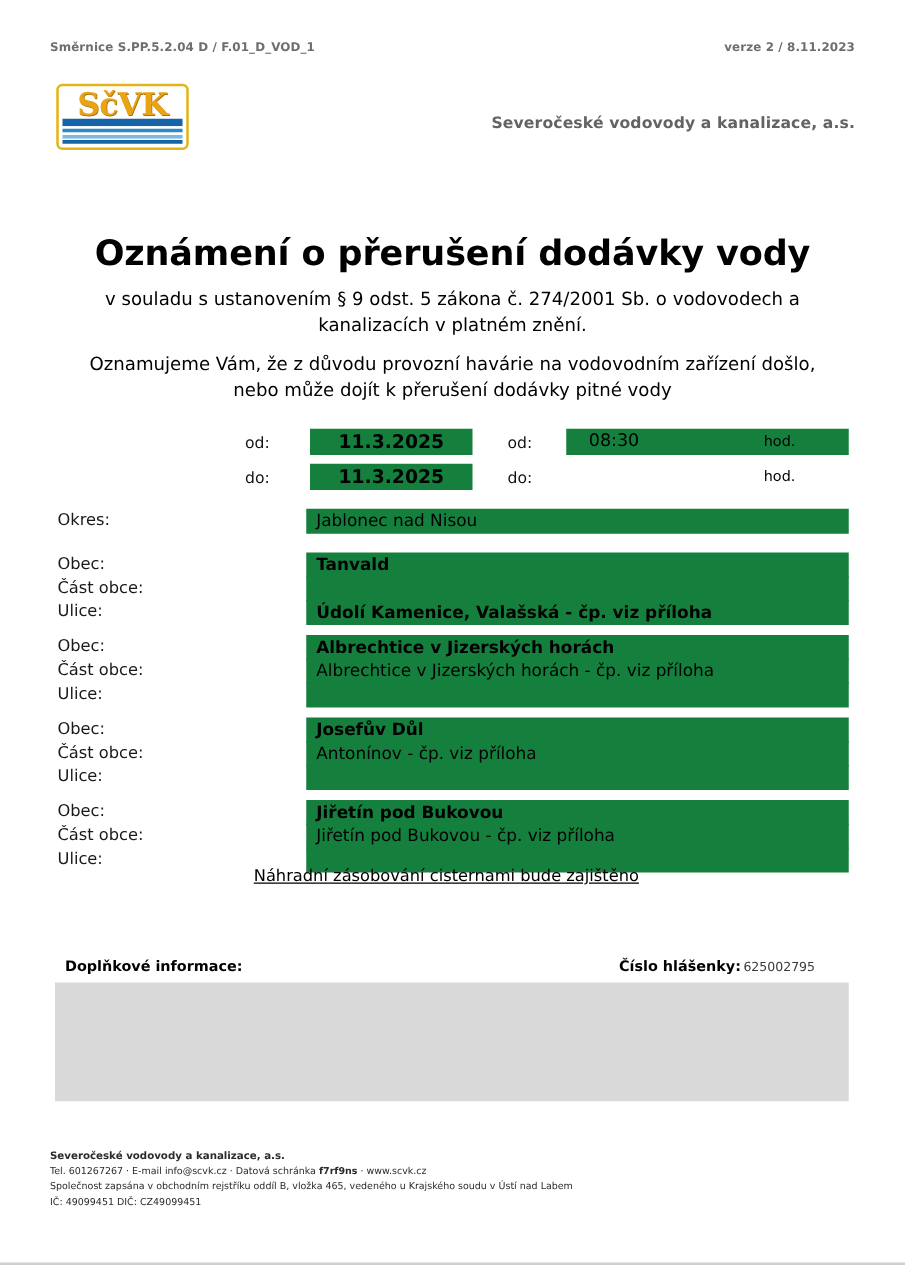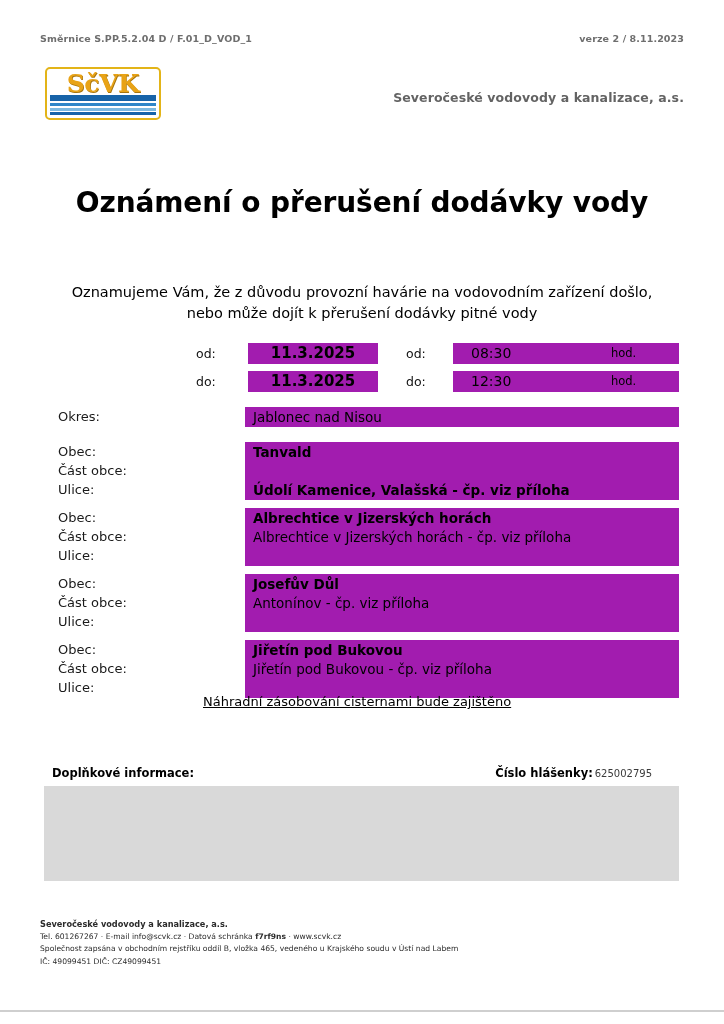--- a/index.html
+++ b/index.html
@@ -33,21 +33,21 @@
     font-size: 9.5px;
     font-weight: bold;
     color: #6e6e6e;
     letter-spacing: 0.1px;
   }
 
   
   .logo {
     position: absolute;
     left: 45px; top: 67px;
-    width: 116px; height: 53px;
+    width: 106px; height: 53px;
     background: #ffffff;
     border: 2.5px solid #e3b418;
     border-radius: 5px;
     box-sizing: border-box;
     overflow: hidden;
   }
   .logo-word {
     position: absolute;
     left: 0; top: 1px;
     width: 100%;
@@ -106,21 +106,21 @@
     position: absolute;
     left: 62px; top: 282px;
     width: 600px;
     text-align: center;
     font-size: 14.5px;
     line-height: 21px;
   }
 
   
   .fld {
-    background: #a21caf;
+    background: #15803d;
   }
 
   
   .dt-row {
     position: absolute;
     left: 0;
     width: 724px;
     height: 21px;
   }
   .dt-row.r1 { top: 343px; }
@@ -160,21 +160,21 @@
 
   
   .arow {
     position: absolute;
     left: 0;
     width: 724px;
     height: 20px;
   }
   .arow .lbl {
     position: absolute;
-    left: 58px; top: 2px;
+    left: 46px; top: 2px;
     font-size: 13px;
     color: #1a1a1a;
   }
   .arow .val-box {
     position: absolute;
     left: 245px; top: 0;
     width: 434px; height: 20px;
     box-sizing: border-box;
     padding-left: 8px;
     line-height: 20px;
@@ -274,35 +274,35 @@
       <div class="stripe s4"></div>
       <div class="stripe s5"></div>
       <div class="stripe s6"></div>
       <div class="stripe s7"></div>
     </div>
   </div>
 
   <div class="company-name">Severočeské vodovody a kanalizace, a.s.</div>
 
   <div class="title">Oznámení o přerušení dodávky vody</div>
+  <div class="intro1">v souladu s ustanovením § 9 odst. 5 zákona č. 274/2001 Sb. o vodovodech a kanalizacích v platném znění.</div>
   <div class="intro2">Oznamujeme Vám, že z důvodu provozní havárie na vodovodním zařízení došlo, nebo může dojít k přerušení dodávky pitné vody</div>
 
   <div class="dt-row r1">
     <span class="dt-lab a">od:</span>
     <span class="dt-date fld">11.3.2025</span>
     <span class="dt-lab b">od:</span>
     <span class="dt-time fld">08:30</span>
     <span class="dt-hod">hod.</span>
   </div>
 
   <div class="dt-row r2">
     <span class="dt-lab a">do:</span>
     <span class="dt-date fld">11.3.2025</span>
     <span class="dt-lab b">do:</span>
-    <span class="dt-time fld">12:30</span>
     <span class="dt-hod">hod.</span>
   </div>
 
   <div class="arow" style="top:407px">
     <span class="lbl">Okres:</span>
     <span class="val-box fld">Jablonec nad Nisou</span>
   </div>
 
   <div class="arow" style="top:442px">
     <span class="lbl">Obec:</span>

